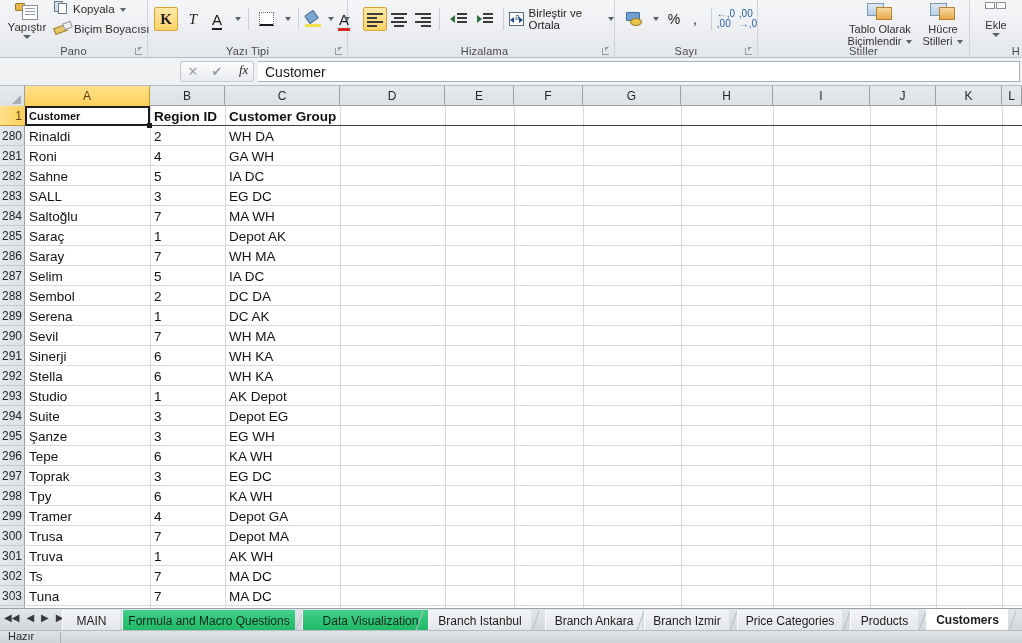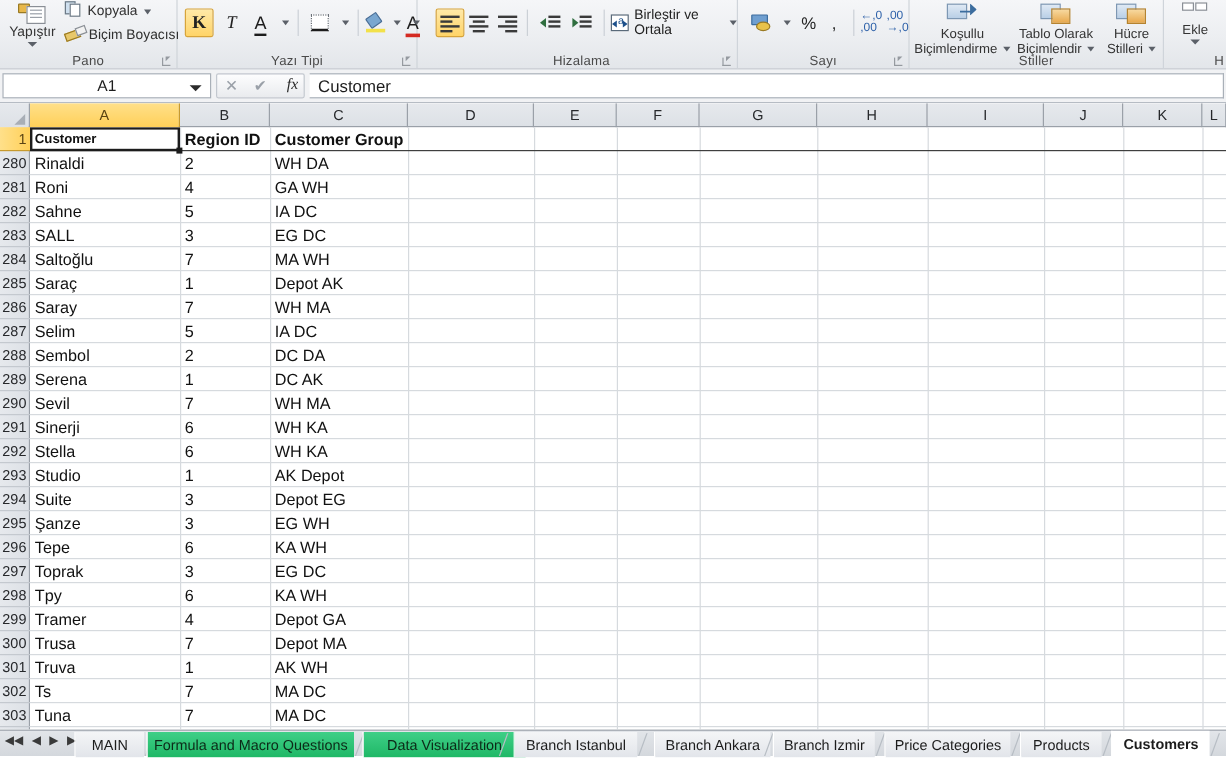--- a/index.html
+++ b/index.html
@@ -553,28 +553,20 @@
         <span class="ico-dec">
             <span class="top">,00</span>
             <span class="bot">→,0</span>
           </span>
       </div>
       <div class="rgroup-label">Sayı</div>
       <div class="dlg-launcher"></div>
     </div>
 
     <div class="rgroup" style="left:758px;width:212px;">
-      <div class="sbtn" style="left:2px;width:84px;">
-        <div class="sico">
-            <span class="g1"></span>
-            <span class="arrowy"></span>
-          </div>
-        <div>Koşullu</div>
-        <div><span>Biçimlendirme</span><span class="caret-s"></span></div>
-      </div>
       <div class="sbtn" style="left:86px;width:72px;">
         <div class="sico">
             <span class="g1"></span>
             <span class="g2"></span>
           </div>
         <div>Tablo Olarak</div>
         <div><span>Biçimlendir</span><span class="caret-s"></span></div>
       </div>
       <div class="sbtn" style="left:158px;width:54px;">
         <div class="sico">
@@ -594,24 +586,20 @@
             <span class="cell"></span>
           </div>
         <div>Ekle</div>
         <div class="mini-caret"></div>
       </div>
       <div class="rgroup-label" style="text-align:right;padding-right:2px;">H</div>
     </div>
   </div>
 
   <div class="fbar">
-    <div class="namebox">
-      <span>A1</span>
-      <span class="namebox-caret"></span>
-    </div>
     <div class="fbar-btns">
       <div class="rb">✕</div>
       <div class="rb">✔</div>
     </div>
     <div class="fx">fx</div>
     <div class="formula-input">
       <span>Customer</span>
     </div>
   </div>
 
@@ -901,14 +889,18 @@
           <span>Products</span>
         </div>
         <div class="tabsep" style="left: 856px;"></div>
         <div class="tab active" style="left: 864px; width: 82px;">
           <span>Customers</span>
         </div>
         <div class="tabsep" style="left: 946px;"></div>
       </div>
   </div>
 
+  <div class="statusbar">
+    <div class="status-text">Hazır</div>
+    <div class="status-sep"></div>
+  </div>
 
 </div>
 
 </body></html>

